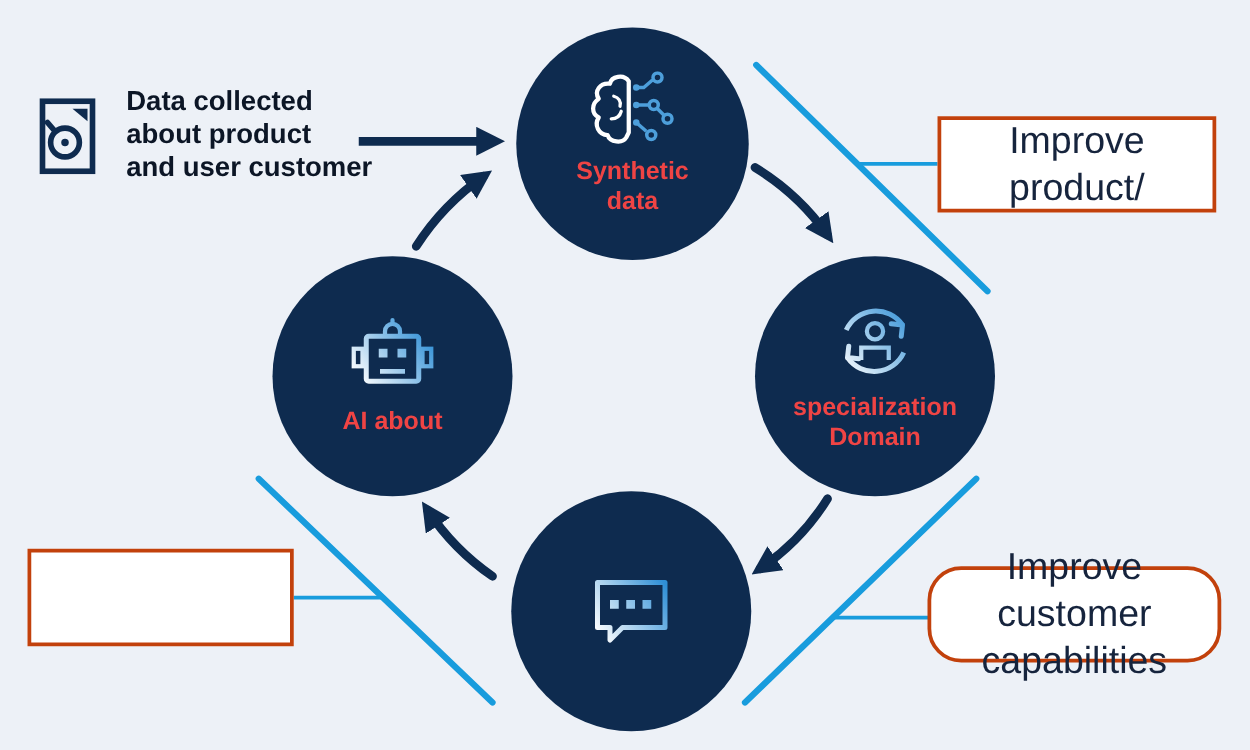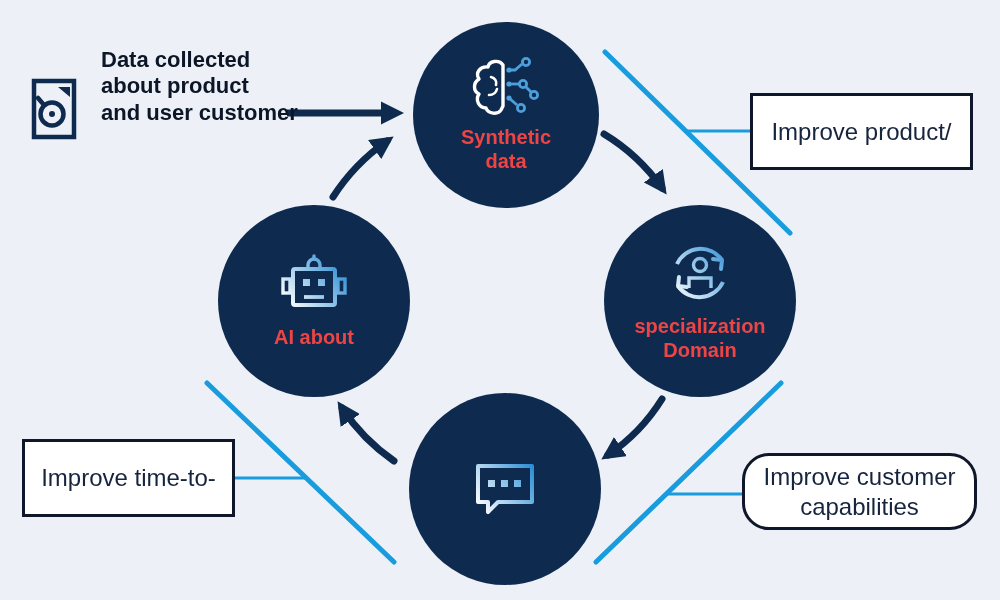--- a/index.html
+++ b/index.html
@@ -10,28 +10,28 @@
   }
   .layer{position:absolute;left:0;top:0;pointer-events:none;}
   .node{
     position:absolute;border-radius:50%;background:#0e2b4f;
     display:flex;flex-direction:column;align-items:center;justify-content:center;
     color:#ef4444;text-align:center;gap:8px;
   }
   .node-label{font-size:20px;font-weight:bold;line-height:1.22;}
   .node-label span{display:block;}
   .callout{
-    position:absolute;background:#ffffff;border:3px solid #0f172a;
+    position:absolute;background:#ffffff;border:3px solid #c2410c;
     display:flex;flex-direction:column;align-items:center;justify-content:center;
-    font-size:24px;color:#16243d;text-align:center;line-height:1.25;
+    font-size:30px;color:#16243d;text-align:center;line-height:1.25;
     box-sizing:border-box;
   }
   .callout span{display:block;}
   .header-text{
-    position:absolute;left:101px;top:47px;
+    position:absolute;left:101px;top:68px;
     font-size:22px;font-weight:bold;color:#0c1626;line-height:1.2;
   }
   .header-text span{display:block;}
   .header-icon{position:absolute;left:31px;top:78px;width:46px;height:62px;}
 </style>
 </head>
 <body>
 
 <div class="stage">
 
@@ -156,16 +156,15 @@
   <div class="callout" style="left:750px;top:93px;width:223px;height:77px;">
     <span>Improve product/</span>
   </div>
 
   <div class="callout" style="left:742px;top:453px;width:235px;height:77px;border-radius:27px;">
     <span>Improve customer</span>
     <span>capabilities</span>
   </div>
 
   <div class="callout" style="left:22px;top:439px;width:213px;height:78px;">
-    <span>Improve time-to-</span>
   </div>
 
 </div>
 
 </body></html>

